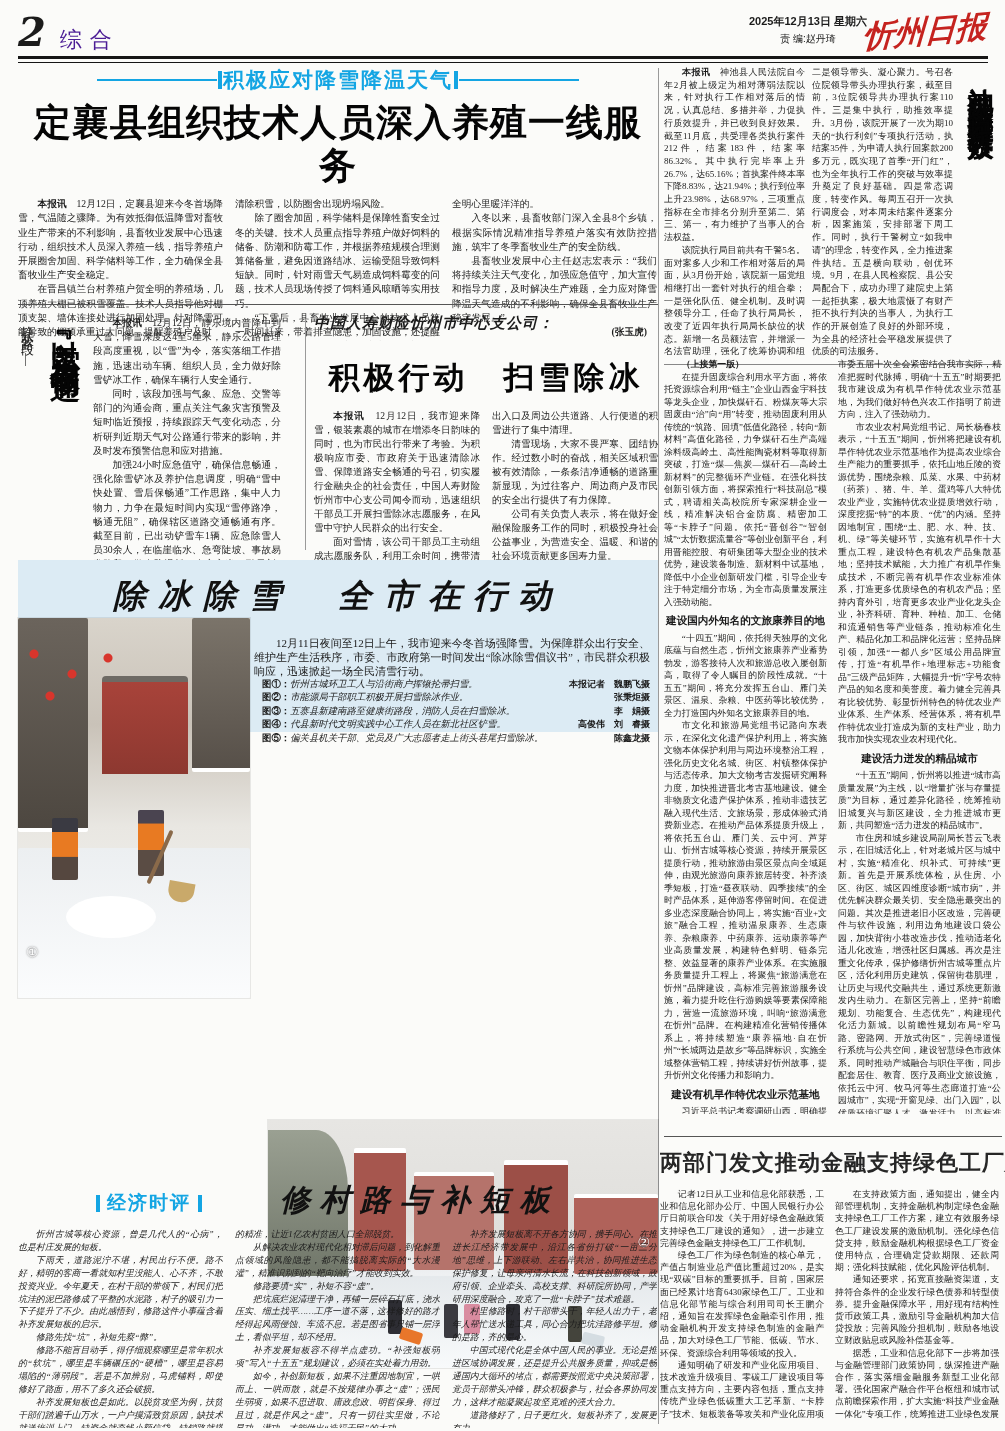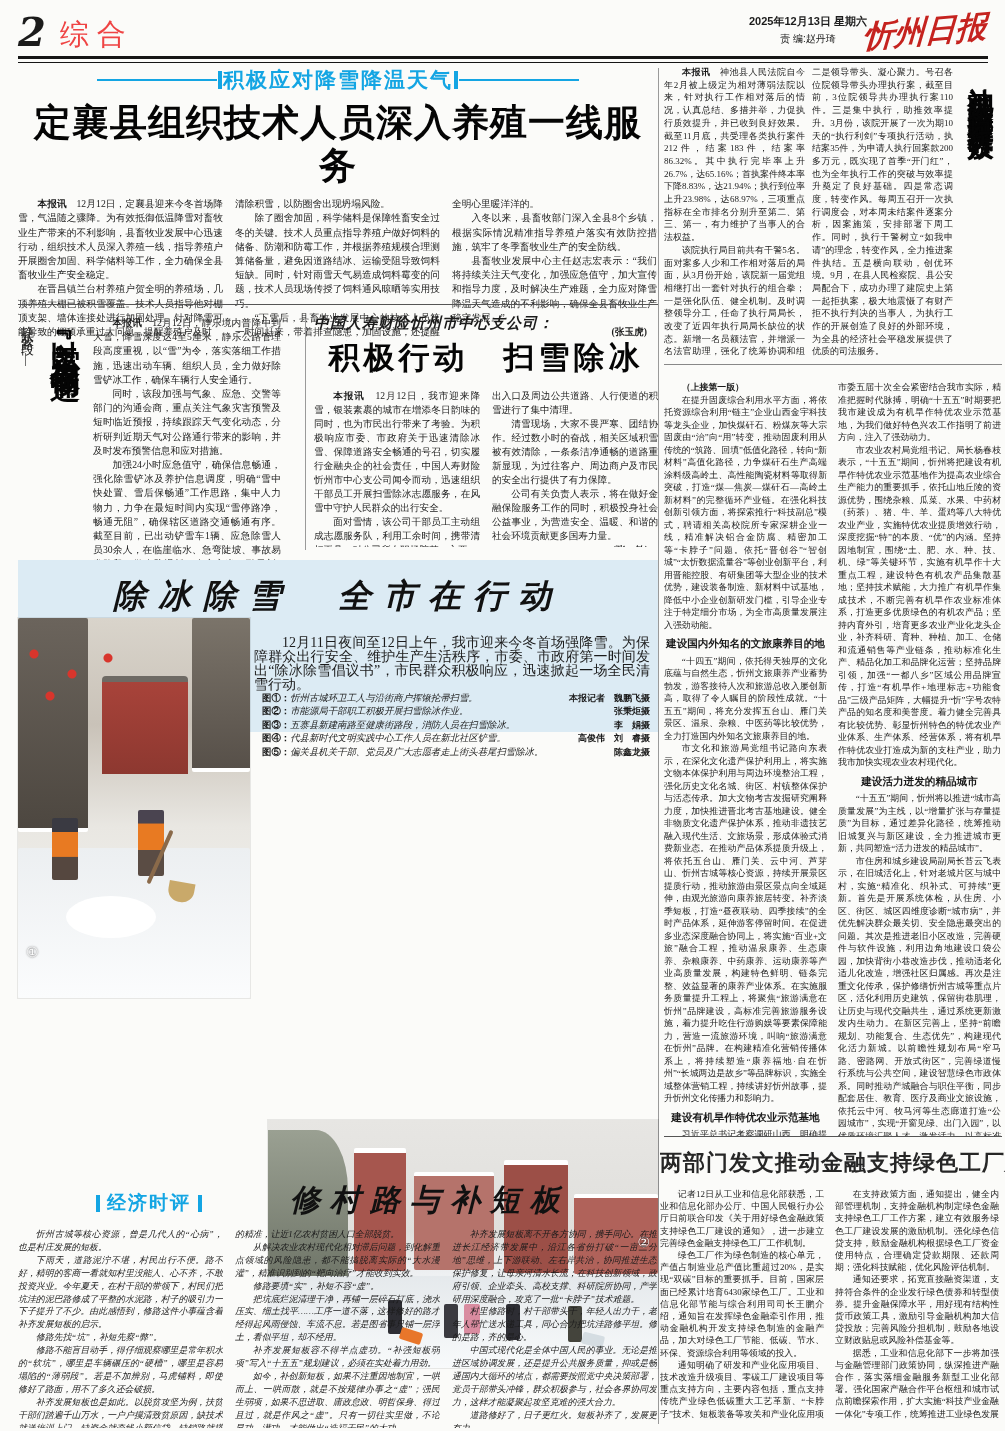--- a/index.html
+++ b/index.html
@@ -1,21 +1,21 @@
 <!DOCTYPE html>
 <html><head>
 <meta charset="utf-8">
 <style>
   html,body{margin:0;padding:0;}
   body{width:1005px;height:1431px;position:relative;background:#fbfbf9;overflow:hidden;
        font-family:"Liberation Serif","DejaVu Serif",serif;color:#1b1b1b;}
   .abs{position:absolute;}
   
   .pagenum{font-size:40px;font-weight:bold;font-style:italic;font-family:"DejaVu Serif",serif;}
-  .section-name{font-size:29px;letter-spacing:8px;color:#ef4444;font-family:"Liberation Sans",sans-serif;text-align:center;}
+  .section-name{font-size:22px;letter-spacing:8px;color:#4c1d95;font-family:"Liberation Sans",sans-serif;text-align:center;}
   .hdr-date{font-size:11px;font-weight:bold;text-align:right;font-family:"Liberation Sans",sans-serif;}
   .hdr-editor{font-size:10px;text-align:center;margin-top:3px;font-family:"Liberation Sans",sans-serif;}
   .masthead{font-size:31px;font-weight:bold;font-style:italic;color:#c5231f;transform:rotate(-5deg) skewX(-8deg);line-height:1;}
   .header-rule{border-top:3px solid #161616;border-bottom:1px solid #161616;height:3px;}
   .vrule{border-left:1px solid #9a9a9a;}
   .hrule{border-top:1px solid #555;}
   
   .cols{display:flex;}
   .col{overflow:hidden;text-align:justify;}
   .para{margin:0;text-indent:2em;}
@@ -38,33 +38,33 @@
   .v-title{writing-mode:vertical-rl;font-size:30px;font-weight:bold;letter-spacing:4px;color:#050505;}
   .art2-body{font-size:9.7px;line-height:14.2px;width:188px;overflow:hidden;text-align:justify;}
   
   .art3-kicker{font-size:15px;font-weight:bold;font-style:italic;letter-spacing:1px;}
   .headline-l{font-size:31px;font-weight:bold;text-align:center;letter-spacing:4px;color:#050505;}
   .art3-body{font-size:9.6px;line-height:14px;gap:12px;}
   .art3-body .col{width:167px;}
   
   .bluebox{background:#dcebf4;}
   .photo-title{font-size:33px;font-weight:600;font-style:italic;letter-spacing:12px;text-align:center;color:#111;}
-  .photo-intro{font-size:14px;line-height:14px;text-indent:2em;text-align:justify;}
+  .photo-intro{font-size:11px;line-height:14px;text-indent:2em;text-align:justify;}
   .cap-row{display:flex;font-size:9.4px;line-height:13.4px;align-items:baseline;}
   .cap-tag{font-weight:bold;white-space:nowrap;margin-left:8px;}
   .cap-text{flex:1;font-style:italic;}
   .cap-credit{font-weight:bold;white-space:nowrap;padding-left:6px;font-family:"Liberation Sans",sans-serif;font-size:9px;}
   .photo{overflow:hidden;position:relative;box-shadow:0 0 0 1px rgba(0,0,0,.08);}
   .badge{position:absolute;color:#fff;font-size:14px;line-height:1;text-shadow:0 0 2px rgba(0,0,0,.8);}
   .fig{position:absolute;border-radius:2px;}
   
   .comm-label-row{display:flex;align-items:center;gap:7px;}
   .comm-bar{width:4px;height:17px;background:#14a5e3;}
   .comm-text{color:#14a5e3;font-size:19px;font-weight:bold;font-family:"Liberation Sans",sans-serif;letter-spacing:2px;}
-  .comm-title{font-size:30px;letter-spacing:10px;font-style:italic;font-weight:600;text-align:center;color:#111;}
+  .comm-title{font-size:30px;letter-spacing:10px;font-style:italic;font-weight:600;text-align:left;color:#111;}
   .comm-body{font-size:8.9px;line-height:12.9px;gap:12px;font-style:italic;}
   .comm-body .col{width:205px;}
   
   .art4-body{font-size:9px;line-height:12.7px;gap:7px;}
   .art4-body .col{width:141px;}
   .v-title-right{writing-mode:vertical-rl;font-size:26px;font-weight:bold;letter-spacing:3px;color:#050505;}
   .art5-body{font-size:8.9px;line-height:12.5px;gap:11px;}
   .art5-body .col{width:163px;}
   .headline-m{font-size:22px;font-weight:900;font-family:"Liberation Sans",sans-serif;letter-spacing:1px;color:#262626;text-align:center;white-space:nowrap;}
   .art6-body{font-size:8.9px;line-height:12.2px;gap:11px;}
@@ -128,21 +128,21 @@
         <p class="para">同时，该段加强与气象、应急、交警等部门的沟通会商，重点关注气象灾害预警及短时临近预报，持续跟踪天气变化动态，分析研判近期天气对公路通行带来的影响，并及时发布预警信息和应对措施。</p>
         <p class="para">加强24小时应急值守，确保信息畅通，强化除雪铲冰及养护信息调度，明确“雪中快处置、雪后保畅通”工作思路，集中人力物力，力争在最短时间内实现“雪停路净，畅通无阻”，确保辖区道路交通畅通有序。截至目前，已出动铲雪车1辆、应急除雪人员30余人，在临崖临水、急弯陡坡、事故易发路段，散布防滑料16余立方米、融雪剂3吨，全力保障道路畅通，未出现车辆、人员滞留情况。</p>
       </div>
     <span class="byline" style="font-size:9.7px;">(李永珍)</span>
   </div>
 </div>
 <div class="abs vrule" style="left:305px;top:320px;height:230px;"></div>
 
 <div class="abs" style="left:314px;top:314px;width:344px;">
   <div class="art3-kicker">中国人寿财险忻州市中心支公司：</div>
-  <h2 class="headline-l" style="margin:4px 0 10px 0;">积极行动　扫雪除冰</h2>
+  <h2 class="headline-l" style="margin:24px 0 10px 0;">积极行动　扫雪除冰</h2>
   <div class="cols art3-body" style="height:158px;">
     <div class="col">
         <p class="para"><b>本报讯</b>　12月12日，我市迎来降雪，银装素裹的城市在增添冬日韵味的同时，也为市民出行带来了考验。为积极响应市委、市政府关于迅速清除冰雪、保障道路安全畅通的号召，切实履行金融央企的社会责任，中国人寿财险忻州市中心支公司闻令而动，迅速组织干部员工开展扫雪除冰志愿服务，在风雪中守护人民群众的出行安全。</p>
         <p class="para">面对雪情，该公司干部员工主动组成志愿服务队，利用工余时间，携带清扫工具，对公司所在职场院落、主要</p>
       </div>
     <div class="col">
       <div>
           <p class="para cont">出入口及周边公共道路、人行便道的积雪进行了集中清理。</p>
           <p class="para">清雪现场，大家不畏严寒、团结协作。经过数小时的奋战，相关区域积雪被有效清除，一条条洁净通畅的道路重新显现，为过往客户、周边商户及市民的安全出行提供了有力保障。</p>
           <p class="para">公司有关负责人表示，将在做好金融保险服务工作的同时，积极投身社会公益事业，为营造安全、温暖、和谐的社会环境贡献更多国寿力量。</p>
@@ -260,21 +260,21 @@
       <div>
           <p class="para cont">二是领导带头、凝心聚力。号召各位院领导带头办理执行案，截至目前，3位院领导共办理执行案110件。三是集中执行，助推效率提升。3月份，该院开展了一次为期10天的“执行利剑”专项执行活动，执结案35件，为申请人执行回案款200多万元，既实现了首季“开门红”，也为全年执行工作的突破与效率提升奠定了良好基础。四是常态调度，转变作风。每周五召开一次执行调度会，对本周未结案件逐案分析，因案施策，安排部署下周工作。同时，执行干警树立“如我申请”的理念，转变作风，全力推进案件执结。五是横向联动，创优环境。9月，在县人民检察院、县公安局配合下，成功办理了建院史上第一起拒执案，极大地震慑了有财产拒不执行判决的当事人，为执行工作的开展创造了良好的外部环境，为全县的经济社会平稳发展提供了优质的司法服务。</p>
         </div>
 
     </div>
   </div>
   <div class="v-title-right" style="height:292px;margin-left:2px;">神池县人民法院多措并举提升执行质效</div>
 </div>
 <div class="abs hrule" style="left:664px;top:364px;width:338px;border-color:#888;"></div>
 
-<div class="abs cols art5-body" style="left:664px;top:381px;width:338px;height:756px;">
+<div class="abs cols art5-body" style="left:664px;top:358px;width:338px;height:756px;">
   <div class="col">
       <p class="para note">（上接第一版）</p>
       <p class="para">在提升固废综合利用水平方面，将依托资源综合利用“链主”企业山西金宇科技等龙头企业，加快煤矸石、粉煤灰等大宗固废由“治”向“用”转变，推动固废利用从传统的“筑路、回填”低值化路径，转向“新材料”高值化路径，力争煤矸石生产高端涂料级高岭土、高性能陶瓷材料等取得新突破，打造“煤—焦炭—煤矸石—高岭土新材料”的完整循环产业链。在强化科技创新引领方面，将探索推行“科技副总”模式，聘请相关高校院所专家深耕企业一线，精准解决铝合金防腐、精密加工等“卡脖子”问题。依托“晋创谷”“智创城”“太忻数据流量谷”等创业创新平台，利用晋能控股、有研集团等大型企业的技术优势，建设装备制造、新材料中试基地，降低中小企业创新研发门槛，引导企业专注于特定细分市场，为全市高质量发展注入强劲动能。</p>
       <h4 class="subhead">建设国内外知名的文旅康养目的地</h4>
       <p class="para">“十四五”期间，依托得天独厚的文化底蕴与自然生态，忻州文旅康养产业蓄势勃发，游客接待人次和旅游总收入屡创新高，取得了令人瞩目的阶段性成就。“十五五”期间，将充分发挥五台山、雁门关景区、温泉、杂粮、中医药等比较优势，全力打造国内外知名文旅康养目的地。</p>
       <p class="para">市文化和旅游局党组书记路向东表示，在深化文化遗产保护利用上，将实施文物本体保护利用与周边环境整治工程，强化历史文化名城、街区、村镇整体保护与活态传承。加大文物考古发掘研究阐释力度，加快推进晋北考古基地建设。健全非物质文化遗产保护体系，推动非遗技艺融入现代生活、文旅场景，形成体验式消费新业态。在推动产品体系提质升级上，将依托五台山、雁门关、云中河、芦芽山、忻州古城等核心资源，持续开展景区提质行动，推动旅游由景区景点向全域延伸，由观光旅游向康养旅居转变。补齐淡季短板，打造“昼夜联动、四季接续”的全时产品体系，延伸游客停留时间。在促进多业态深度融合协同上，将实施“百业+文旅”融合工程，推动温泉康养、生态康养、杂粮康养、中药康养、运动康养等产业高质量发展，构建特色鲜明、链条完整、效益显著的康养产业体系。在实施服务质量提升工程上，将聚焦“旅游满意在忻州”品牌建设，高标准完善旅游服务设施，着力提升吃住行游购娱等要素保障能力，营造一流旅游环境，叫响“旅游满意在忻州”品牌。在构建精准化营销传播体系上，将持续塑造“康养福地·自在忻州”“长城两边是故乡”等品牌标识，实施全域整体营销工程，持续讲好忻州故事，提升忻州文化传播力和影响力。</p>
       <h4 class="subhead">建设有机旱作特优农业示范基地</h4>
       <p class="para">习近平总书记考察调研山西，明确提出特优农业是山西农业高质量发展的战略方向，要坚持走有机旱作农业发展的路子，打好特色优势牌，走“特”“优”发展之路。</p>
     </div>
   <div class="col">

